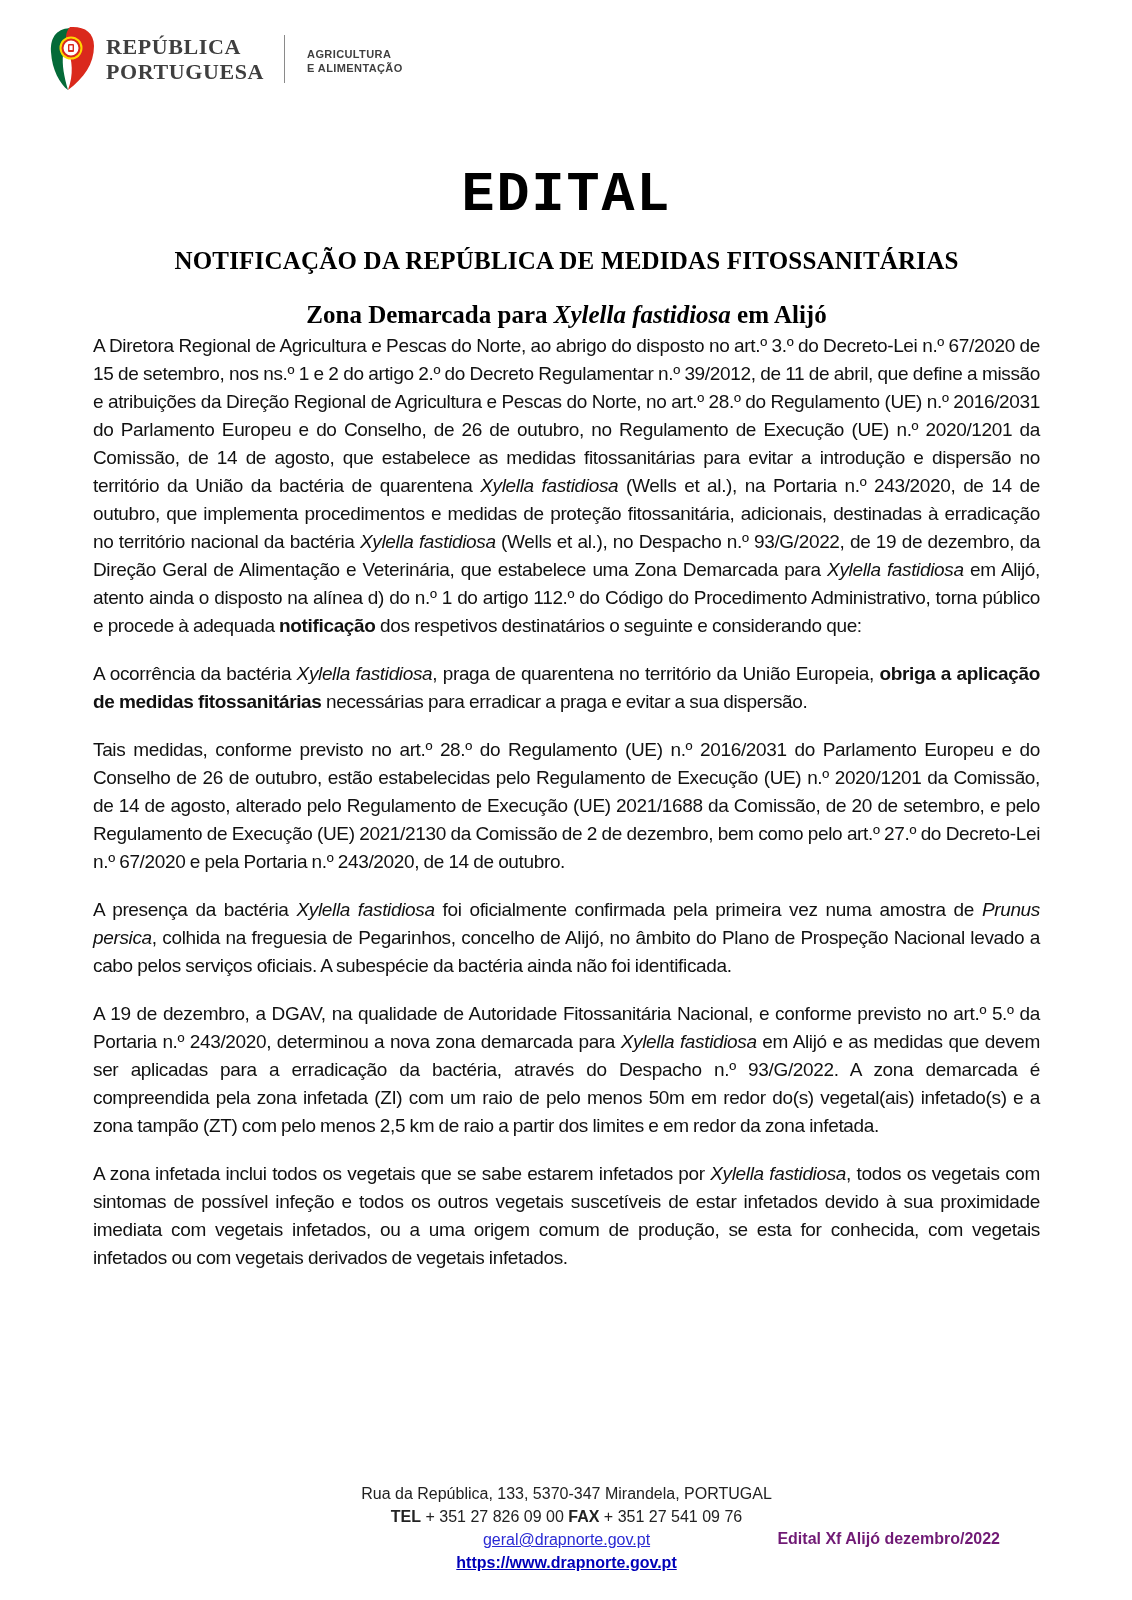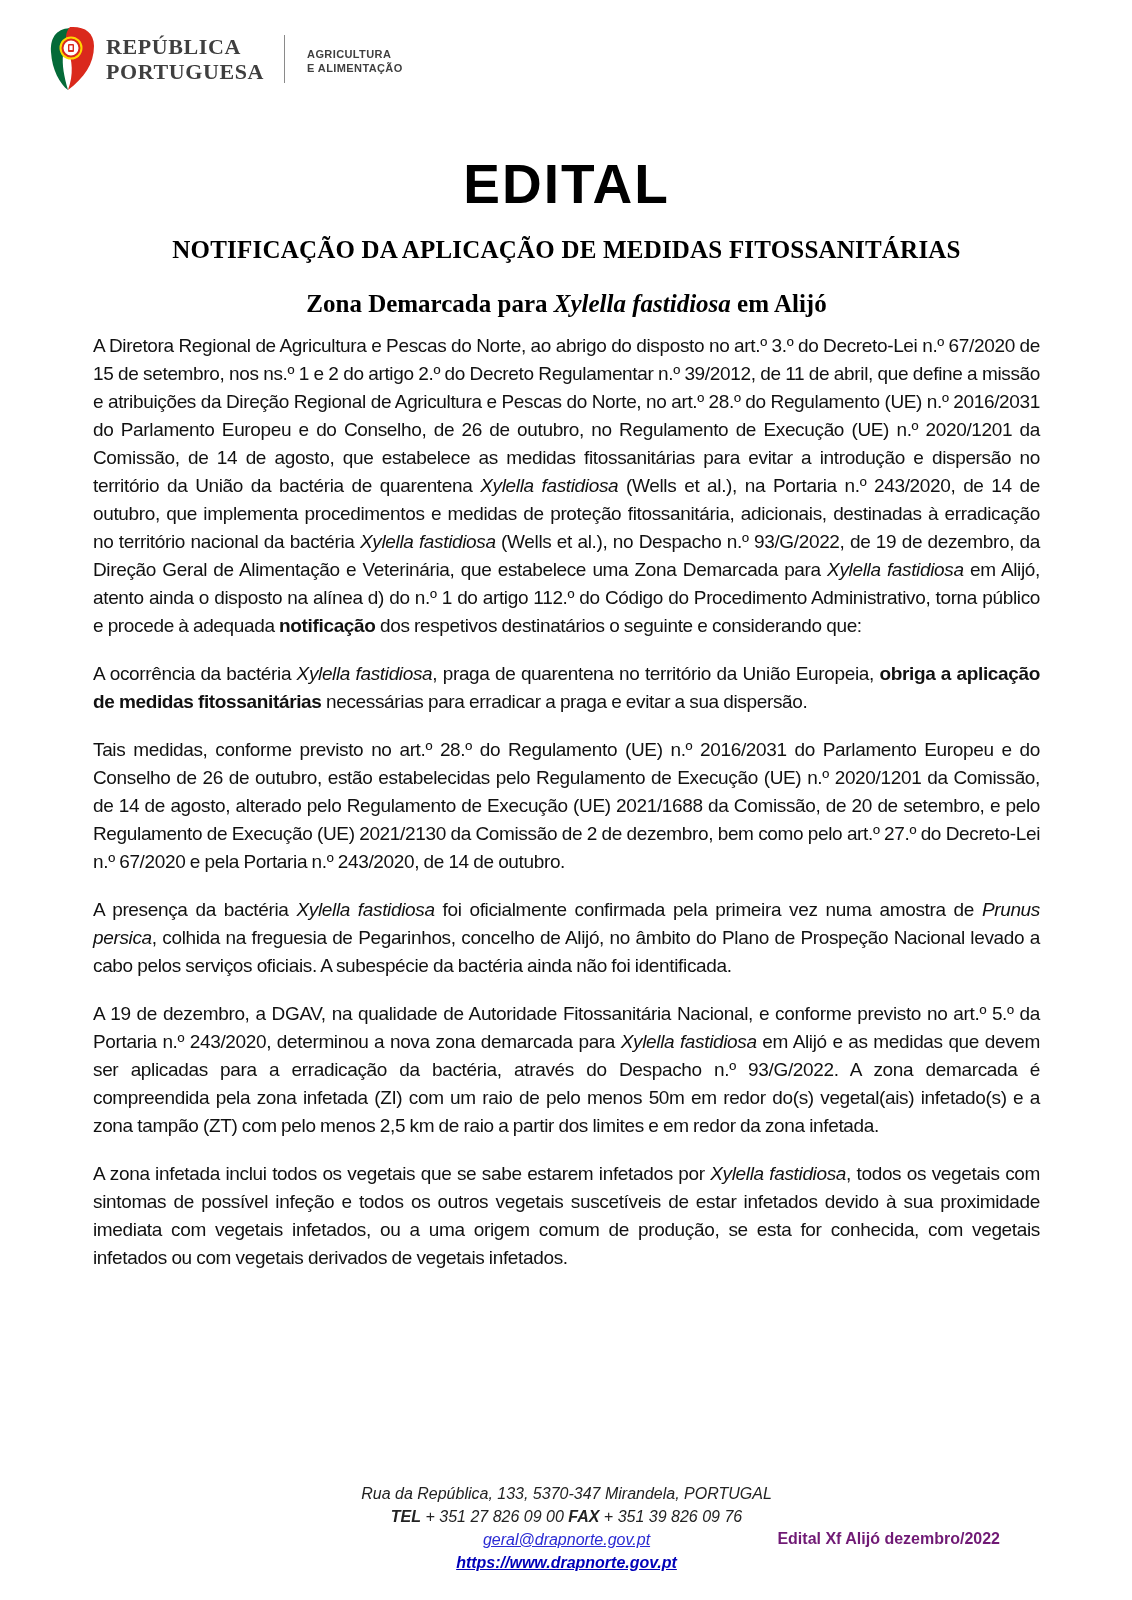--- a/index.html
+++ b/index.html
@@ -48,25 +48,25 @@
     font-size: 16.5px;
     font-weight: bold;
     line-height: 21px;
     color: #2b3470;
     padding-top: 4px;
   }
 
   
   .title-block { position: absolute; top: 148px; left: 93px; width: 947px; text-align: center; }
   .doc-title {
-    font-family: Liberation Sans, sans-serif;
+    font-family: Liberation Mono, monospace;
     font-weight: bold;
     font-size: 55px;
     letter-spacing: 2px;
-    margin: 4px 0 20px 0;
+    margin: 16px 0 20px 0;
     color: #000;
   }
   .doc-subtitle {
     font-family: "Liberation Serif", serif;
     font-weight: bold;
     font-size: 25px;
     letter-spacing: 0.2px;
     margin: 0 0 26px 0;
     color: #000;
   }
@@ -97,21 +97,20 @@
   .run-bi { font-weight: bold; font-style: italic; }
 
   
   .footer-center {
     position: absolute;
     top: 1482px; left: 93px; width: 947px;
     text-align: center;
     font-size: 16px;
     line-height: 23px;
     color: #222;
-    font-style: italic;
   }
   .footer-center .lbl { font-weight: bold; }
   .footer-link { color: #2a2ad4; text-decoration: underline; }
   .footer-link.site { color: #0000b8; font-weight: bold; text-align: right; }
   .doc-ref {
     position: absolute;
     top: 1530px; right: 132px;
     font-size: 16px;
     color: #701a75;
     font-weight: bold;
@@ -142,37 +141,37 @@
       <div class="gov-dept">
         <div>AGRICULTURA</div>
         <div>E ALIMENTAÇÃO</div>
       </div>
     </div>
 
   </div>
 
   <div class="title-block">
     <h1 class="doc-title">EDITAL</h1>
-    <h2 class="doc-subtitle">NOTIFICAÇÃO DA APLICAÇÃO DE MEDIDAS FITOSSANITÁRIAS</h2>
+    <h2 class="doc-subtitle">NOTIFICAÇÃO DA REPÚBLICA DE MEDIDAS FITOSSANITÁRIAS</h2>
     <h3 class="doc-subheading"><span class="run-b">Zona Demarcada para </span><span class="run-bi">Xylella fastidiosa</span><span class="run-b"> em Alijó</span></h3>
   </div>
 
   <div class="body-text">
     <p><span>A Diretora Regional de Agricultura e Pescas do Norte, ao abrigo do disposto no art.º 3.º do Decreto-Lei n.º 67/2020 de 15 de setembro, nos ns.º 1 e 2 do artigo 2.º do Decreto Regulamentar n.º 39/2012, de 11 de abril, que define a missão e atribuições da Direção Regional de Agricultura e Pescas do Norte, no art.º 28.º do Regulamento (UE) n.º 2016/2031 do Parlamento Europeu e do Conselho, de 26 de outubro, no Regulamento de Execução (UE) n.º 2020/1201 da Comissão, de 14 de agosto, que estabelece as medidas fitossanitárias para evitar a introdução e dispersão no território da União da bactéria de quarentena </span><span class="run-i">Xylella fastidiosa</span><span> (Wells et al.), na Portaria n.º 243/2020, de 14 de outubro, que implementa procedimentos e medidas de proteção fitossanitária, adicionais, destinadas à erradicação no território nacional da bactéria </span><span class="run-i">Xylella fastidiosa</span><span> (Wells et al.), no Despacho n.º 93/G/2022, de 19 de dezembro, da Direção Geral de Alimentação e Veterinária, que estabelece uma Zona Demarcada para </span><span class="run-i">Xylella fastidiosa</span><span> em Alijó, atento ainda o disposto na alínea d) do n.º 1 do artigo 112.º do Código do Procedimento Administrativo, torna público e procede à adequada </span><span class="run-b">notificação</span><span> dos respetivos destinatários o seguinte e considerando que:</span></p>
     <p><span>A ocorrência da bactéria </span><span class="run-i">Xylella fastidiosa</span><span>, praga de quarentena no território da União Europeia, </span><span class="run-b">obriga a aplicação de medidas fitossanitárias</span><span> necessárias para erradicar a praga e evitar a sua dispersão.</span></p>
     <p><span>Tais medidas, conforme previsto no art.º 28.º do Regulamento (UE) n.º 2016/2031 do Parlamento Europeu e do Conselho de 26 de outubro, estão estabelecidas pelo Regulamento de Execução (UE) n.º 2020/1201 da Comissão, de 14 de agosto, alterado pelo Regulamento de Execução (UE) 2021/1688 da Comissão, de 20 de setembro, e pelo Regulamento de Execução (UE) 2021/2130 da Comissão de 2 de dezembro, bem como pelo art.º 27.º do Decreto-Lei n.º 67/2020 e pela Portaria n.º 243/2020, de 14 de outubro.</span></p>
     <p><span>A presença da bactéria </span><span class="run-i">Xylella fastidiosa</span><span> foi oficialmente confirmada pela primeira vez numa amostra de </span><span class="run-i">Prunus persica</span><span>, colhida na freguesia de Pegarinhos, concelho de Alijó, no âmbito do Plano de Prospeção Nacional levado a cabo pelos serviços oficiais. A subespécie da bactéria ainda não foi identificada.</span></p>
     <p><span>A 19 de dezembro, a DGAV, na qualidade de Autoridade Fitossanitária Nacional, e conforme previsto no art.º 5.º da Portaria n.º 243/2020, determinou a nova zona demarcada para </span><span class="run-i">Xylella fastidiosa</span><span> em Alijó e as medidas que devem ser aplicadas para a erradicação da bactéria, através do Despacho n.º 93/G/2022.  A zona demarcada é compreendida pela zona infetada (ZI) com um raio de pelo menos 50m em redor do(s) vegetal(ais) infetado(s) e a zona tampão (ZT) com pelo menos 2,5 km de raio a partir dos limites e em redor da zona infetada.</span></p>
     <p><span>A zona infetada inclui todos os vegetais que se sabe estarem infetados por </span><span class="run-i">Xylella fastidiosa</span><span>, todos os vegetais com sintomas de possível infeção e todos os outros vegetais suscetíveis de estar infetados devido à sua proximidade imediata com vegetais infetados, ou a uma origem comum de produção, se esta for conhecida, com vegetais infetados ou com vegetais derivados de vegetais infetados.</span></p>
   </div>
 
   <div class="footer-center">
     <div>Rua da República, 133, 5370-347 Mirandela, PORTUGAL</div>
     <div>
-      <span class="lbl">TEL</span><span> + 351 27 826 09 00 </span><span class="lbl">FAX</span><span> + 351 39 826 09 76</span>
+      <span class="lbl">TEL</span><span> + 351 27 826 09 00 </span><span class="lbl">FAX</span><span> + 351 27 541 09 76</span>
     </div>
     <div>
       <a href="#" class="footer-link">geral@drapnorte.gov.pt</a>
     </div>
     <div>
       <a href="#" class="footer-link site">https://www.drapnorte.gov.pt</a>
     </div>
   </div>
 
   <div class="doc-ref">Edital Xf Alijó dezembro/2022</div>

